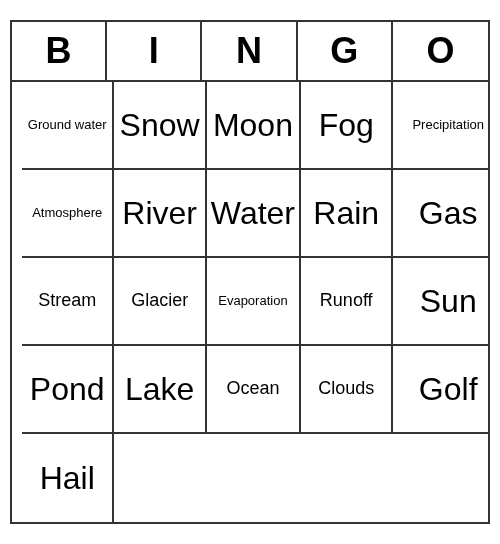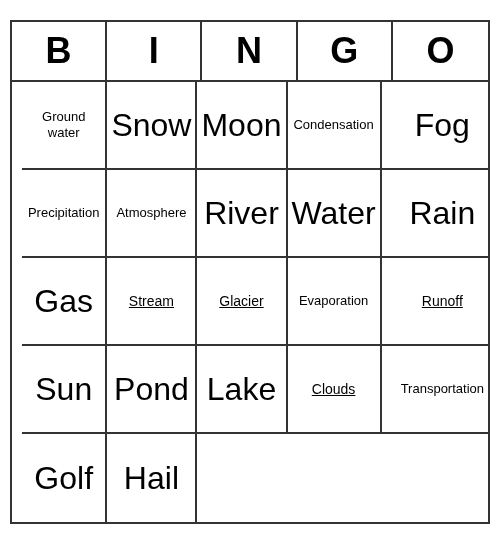--- a/index.html
+++ b/index.html
@@ -54,22 +54,21 @@
     .bingo-cell:nth-child(n+21) {
       border-bottom: none;
     }
     .cell-text {
       line-height: 1.2;
     }
     .size-large {
       font-size: 32px;
     }
     .size-medium {
-      font-size: 14px;
-      text-decoration: underline;
+      font-size: 18px;
     }
     .size-small {
       font-size: 13px;
     }
   </style>
 </head>
 <body>
 
 <div class="bingo-card">
   <div class="bingo-header">
@@ -81,23 +80,20 @@
     </div>
   <div class="bingo-grid">
   <div class="bingo-cell">
         <span class="cell-text size-small">Ground water</span>
       </div>
       <div class="bingo-cell">
         <span class="cell-text size-large">Snow</span>
       </div>
       <div class="bingo-cell">
         <span class="cell-text size-large">Moon</span>
-      </div>
-      <div class="bingo-cell">
-        <span class="cell-text size-small">Condensation</span>
       </div>
       <div class="bingo-cell">
         <span class="cell-text size-large">Fog</span>
       </div>
       <div class="bingo-cell">
         <span class="cell-text size-small">Precipitation</span>
       </div>
       <div class="bingo-cell">
         <span class="cell-text size-small">Atmosphere</span>
       </div>
@@ -128,24 +124,24 @@
       <div class="bingo-cell">
         <span class="cell-text size-large">Sun</span>
       </div>
       <div class="bingo-cell">
         <span class="cell-text size-large">Pond</span>
       </div>
       <div class="bingo-cell">
         <span class="cell-text size-large">Lake</span>
       </div>
       <div class="bingo-cell">
-        <span class="cell-text size-medium">Clouds</span>
+        <span class="cell-text size-medium">Ocean</span>
       </div>
       <div class="bingo-cell">
-        <span class="cell-text size-small">Transportation</span>
+        <span class="cell-text size-medium">Clouds</span>
       </div>
       <div class="bingo-cell">
         <span class="cell-text size-large">Golf</span>
       </div>
       <div class="bingo-cell">
         <span class="cell-text size-large">Hail</span>
       </div>
     </div>
 </div>
 

